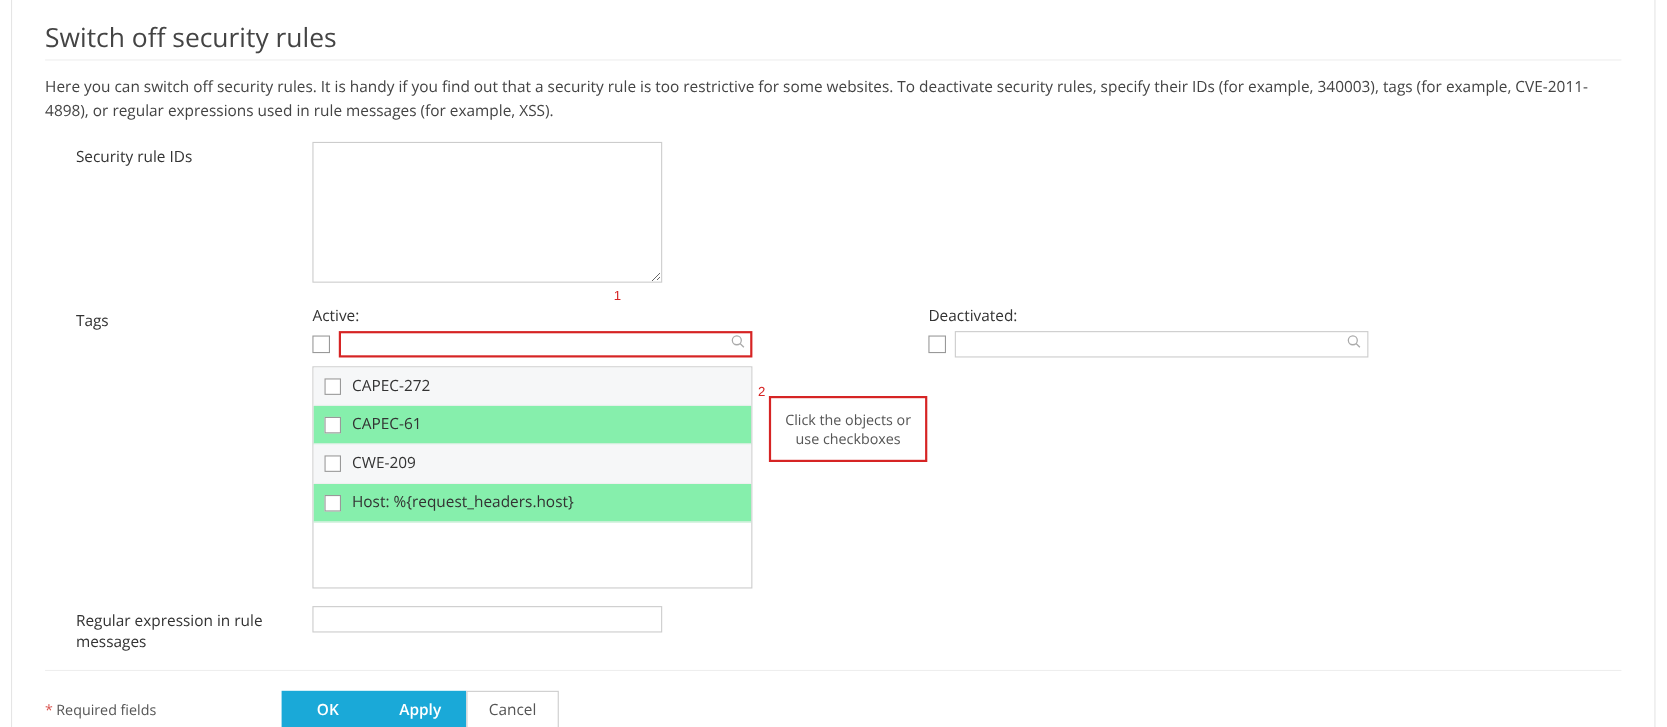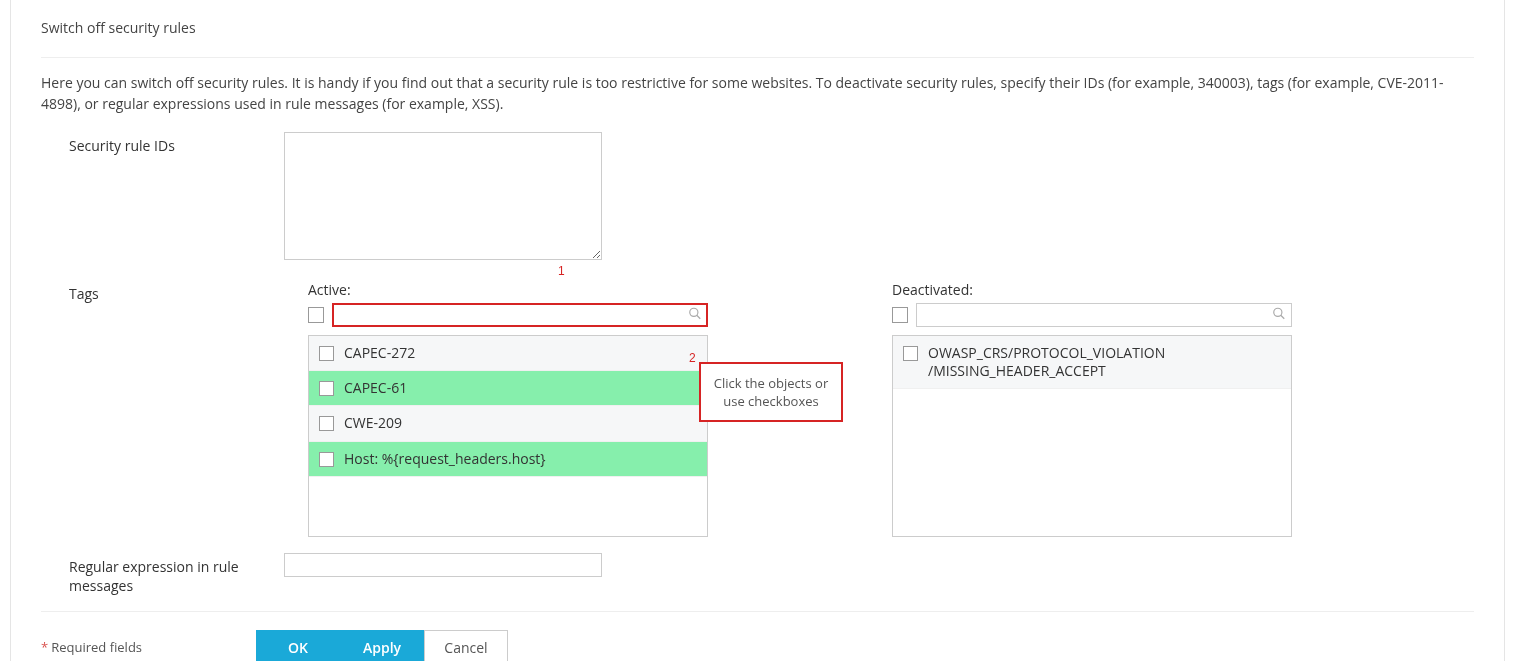--- a/index.html
+++ b/index.html
@@ -17,25 +17,25 @@
   }
   .panel {
     border: 1px solid #e5e5e5;
     border-top: none;
     box-sizing: border-box;
     padding: 0 30px 30px 30px;
     background: #fff;
     position: relative;
   }
   h2.section-title {
-    font-size: 14px;
+    font-size: 24px;
     font-weight: 400;
     color: #444;
     margin: 0;
-    padding: 18px 0 20px 0;
+    padding: 18px 0 3px 0;
     border-bottom: 1px solid #eee;
   }
   .description {
     font-size: 14px;
     color: #444;
     line-height: 1.5;
     margin: 14px 0 18px 0;
   }
   .form-row {
     display: flex;
@@ -63,21 +63,20 @@
     padding: 4px;
     box-sizing: border-box;
   }
   .tags-container {
     display: flex;
     gap: 160px;
     position: relative;
   }
   .tags-col {
     width: 400px;
-    margin-left: 24px;
   }
   .tags-col-label {
     font-size: 14px;
     color: #333;
     margin-bottom: 4px;
   }
   .search-row {
     display: flex;
     align-items: center;
     gap: 8px;
@@ -294,26 +293,20 @@
               <div class="search-wrap">
                 <input type="text" class="search-input" value="" style="">
                 <span class="search-icon">
                   <svg width="14" height="14" viewBox="0 0 24 24" fill="none" stroke="currentColor" stroke-width="2">
                       <circle cx="10" cy="10" r="7"></circle>
                       <line x1="15" y1="15" x2="21" y2="21"></line>
                     </svg>
                 </span>
               </div>
             </div>
-            <div class="list-box no-scroll">
-              <div class="list-item">
-                <div class="item-check"></div>
-                <div class="item-label">OWASP_CRS/PROTOCOL_VIOLATION /MISSING_HEADER_ACCEPT</div>
-              </div>
-            </div>
           </div>
 
         </div>
       </div>
     </div>
 
     <div class="form-row">
       <div class="form-label">Regular expression in rule messages</div>
       <div class="form-control">
         <input type="text" class="regex-input" value="" style="">

